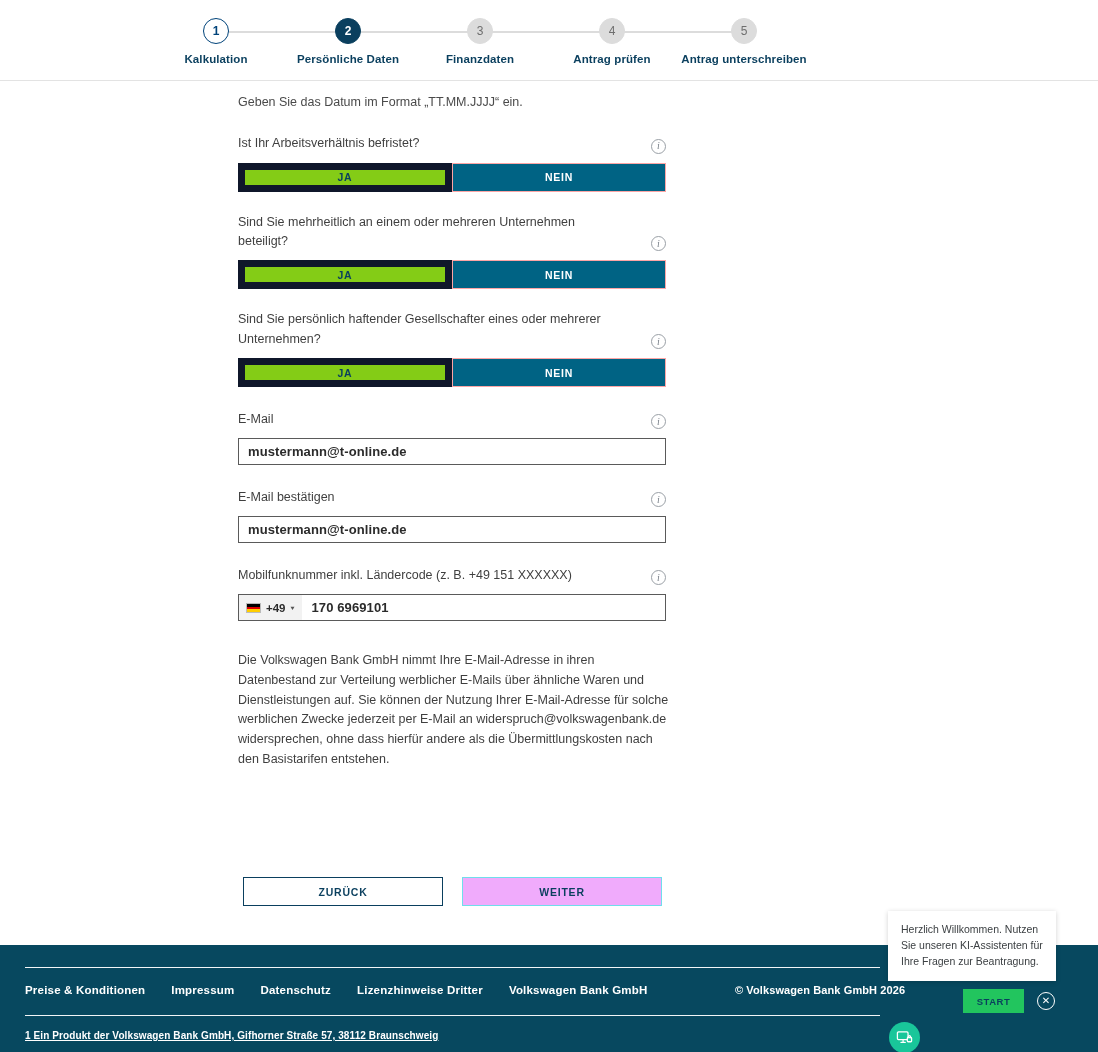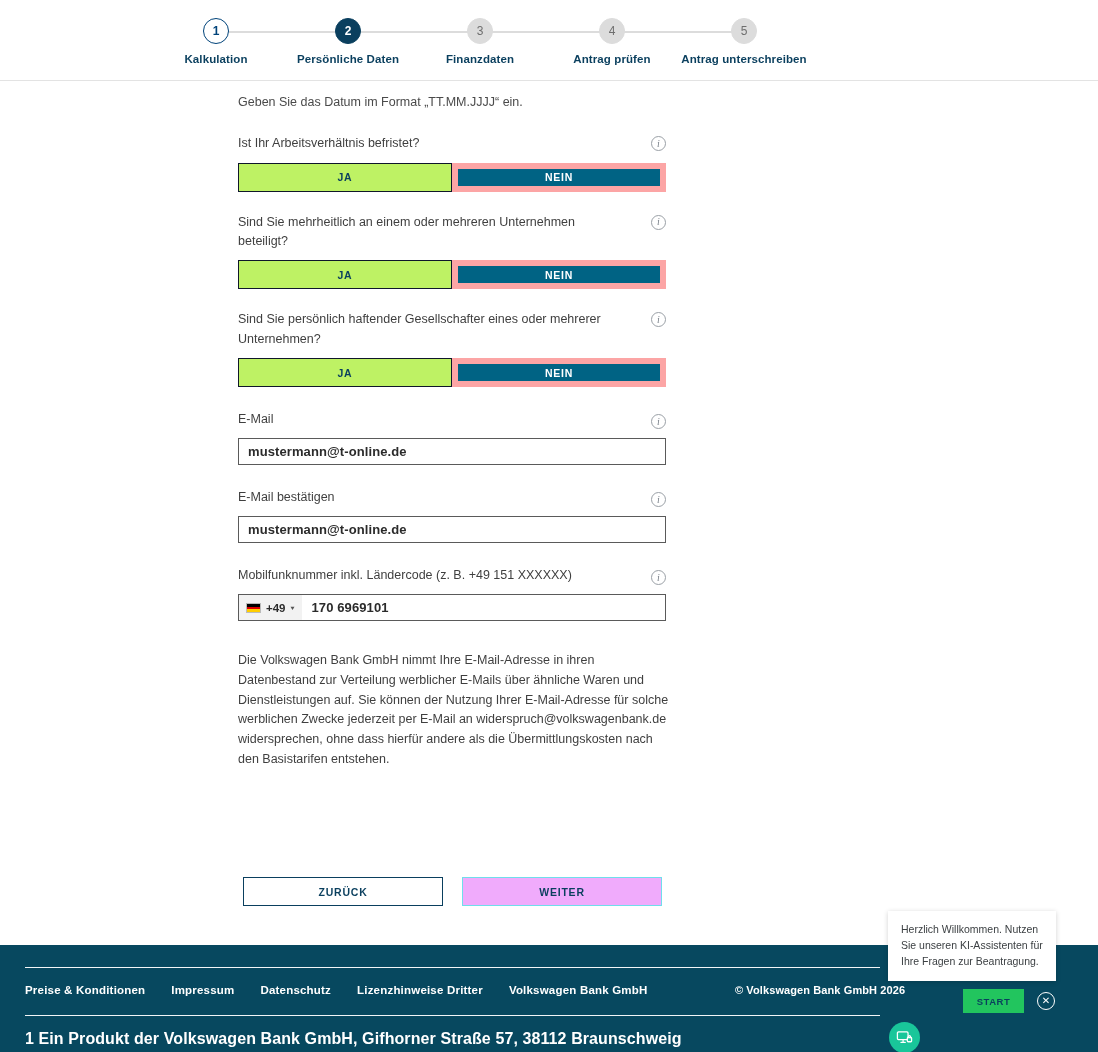--- a/index.html
+++ b/index.html
@@ -117,21 +117,21 @@
 
   .hint-text {
     margin-top: 11px;
     font-size: 12.5px;
     color: #4a4a4a;
     line-height: 1.45;
   }
 
   .question-row {
     display: flex;
-    align-items: flex-start;
+    align-items: flex-end;
     justify-content: space-between;
     gap: 10px;
   }
 
   .question-text {
     font-size: 12.5px;
     color: #3f3f3f;
     line-height: 1.55;
     max-width: 390px;
   }
@@ -163,27 +163,27 @@
     flex: 1 1 50%;
     display: flex;
     align-items: center;
     justify-content: center;
     font-size: 10.5px;
     font-weight: 700;
     letter-spacing: 0.7px;
     cursor: pointer;
   }
   .yesno .btn-off {
-    background: #bef264;
-    border: 1px solid #0f172a;
+    background: #84cc16;
+    border: 7px solid #0f172a;
     color: #0a3f5e;
   }
   .yesno .btn-on {
     background: #006384;
-    border: 6px solid #fca5a5;
+    border: 1px solid #fca5a5;
     color: #ffffff;
   }
 
   .section-title {
     font-size: 16px;
     font-weight: 700;
     color: #0a3f5e;
     letter-spacing: 0.1px;
   }
 
@@ -331,25 +331,26 @@
     font-weight: 700;
     color: #ffffff;
     letter-spacing: 0.1px;
     white-space: nowrap;
   }
 
   .footnote {
     position: absolute;
     left: 25px;
     top: 1030px;
-    font-size: 16px;
+    font-size: 10px;
     font-weight: 700;
     color: #ffffff;
     letter-spacing: 0.1px;
     white-space: nowrap;
+    text-decoration: underline;
   }
 
   
   .chat-tooltip {
     position: absolute;
     left: 888px;
     top: 911px;
     width: 168px;
     padding: 11px 13px 12px 13px;
     background: #ffffff;

